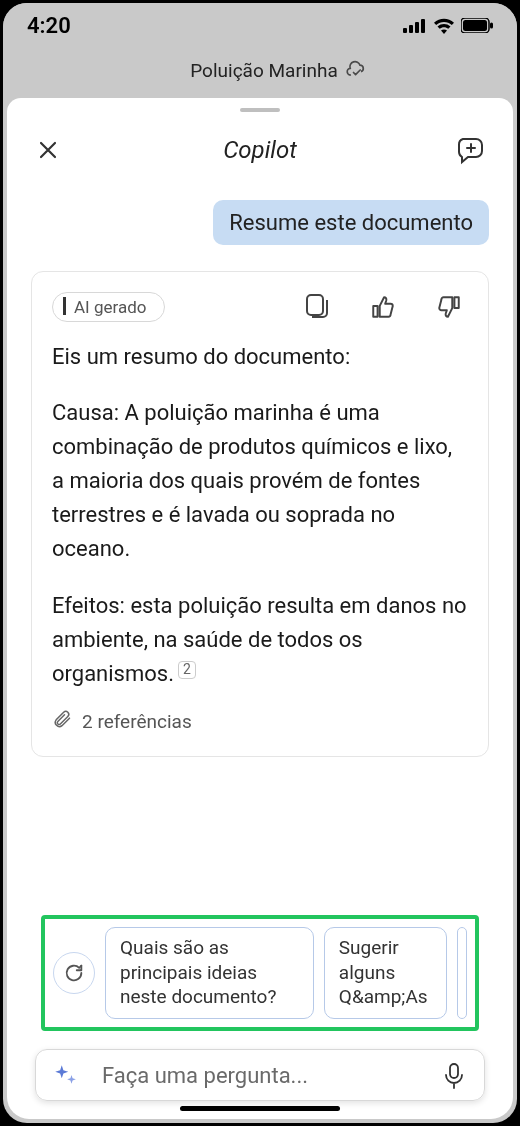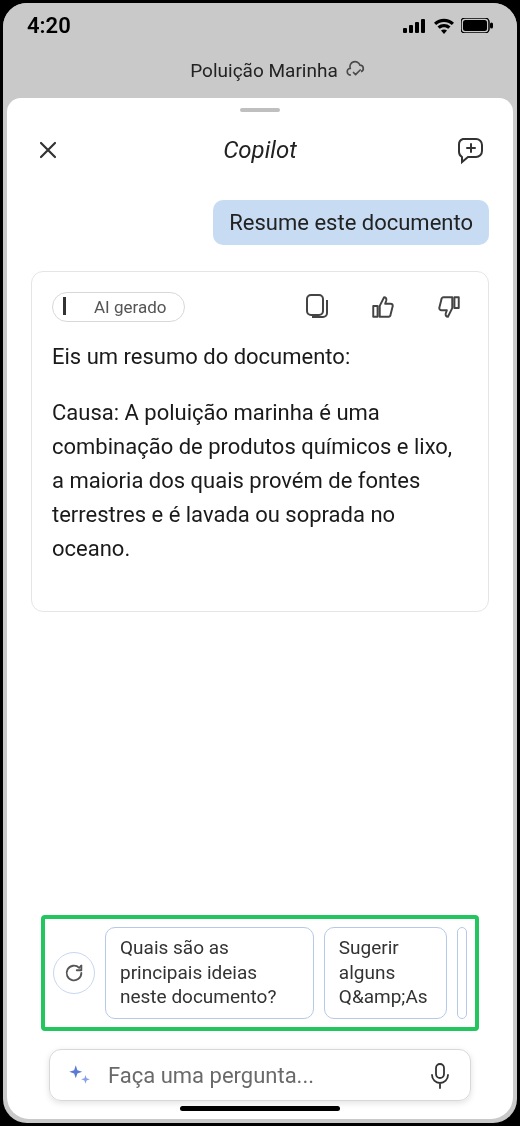--- a/index.html
+++ b/index.html
@@ -140,21 +140,21 @@
       display: flex;
       align-items: center;
       justify-content: space-between;
     }
     .ai-chip {
       display: flex;
       align-items: flex-start;
       border: 1px solid #d8d8d8;
       border-radius: 22px;
       padding: 4px 18px 4px 10px;
-      gap: 28px;
+      gap: 8px;
     }
     .ai-chip-bar {
       width: 3px;
       height: 18px;
       background: #333;
     }
     .ai-chip-text {
       font-size: 17px;
       color: #555;
     }
@@ -235,28 +235,28 @@
       cursor: pointer;
       display: flex;
       align-items: center;
     }
     .suggestion-pill.partial {
       min-width: 10px;
       width: 10px;
       padding: 8px 0;
     }
     .input-bar {
-      margin: 6px 18px 18px;
+      margin: 6px 4px 18px;
       border: 1px solid #d8d8d8;
       border-radius: 12px;
       box-shadow: 0 2px 6px rgba(0,0,0,0.12);
       display: flex;
       align-items: center;
       padding: 12px 16px;
-      gap: 16px;
+      gap: 24px;
     }
     .sparkle-icon {
       width: 26px;
       height: 26px;
       flex-shrink: 0;
     }
     .input-placeholder {
       flex: 1;
       font-size: 22px;
       color: #6a6a6a;
@@ -365,22 +365,33 @@
                 </svg>
             </div>
           </div>
         </div>
 
         <div class="ai-text">
           <div>Eis um resumo do documento:</div>
           <div class="spacer"></div>
           <div>Causa: A poluição marinha é uma combinação de produtos químicos e lixo, a maioria dos quais provém de fontes terrestres e é lavada ou soprada no oceano.</div>
           <div class="spacer"></div>
+          <div>
+            <span>Efeitos: esta poluição resulta em danos no ambiente, na saúde de todos os organismos.</span><span class="ref-badge">2</span>
+          </div>
         </div>
 
+        <div class="references">
+          <span>
+            <svg width="20" height="20" viewBox="0 0 24 24">
+                <path d="M21 11l-9 9a5 5 0 0 1-7-7l9-9a3.5 3.5 0 0 1 5 5l-9 9a2 2 0 0 1-3-3l8-8" fill="none" stroke="#666" stroke-width="1.8" stroke-linecap="round"></path>
+              </svg>
+          </span>
+          <span>2 referências</span>
+        </div>
       </div>
 
       <div class="suggestions-area">
         <div class="highlight-box">
           <div class="refresh-btn">
             <svg width="22" height="22" viewBox="0 0 24 24">
                 <path d="M20 12a8 8 0 1 1-2.34-5.66L20 4" fill="none" stroke="#555" stroke-width="2" stroke-linecap="round"></path>
                 <path d="M20 4v5h-5" fill="none" stroke="#555" stroke-width="2" stroke-linecap="round" stroke-linejoin="round"></path>
               </svg>
           </div>

